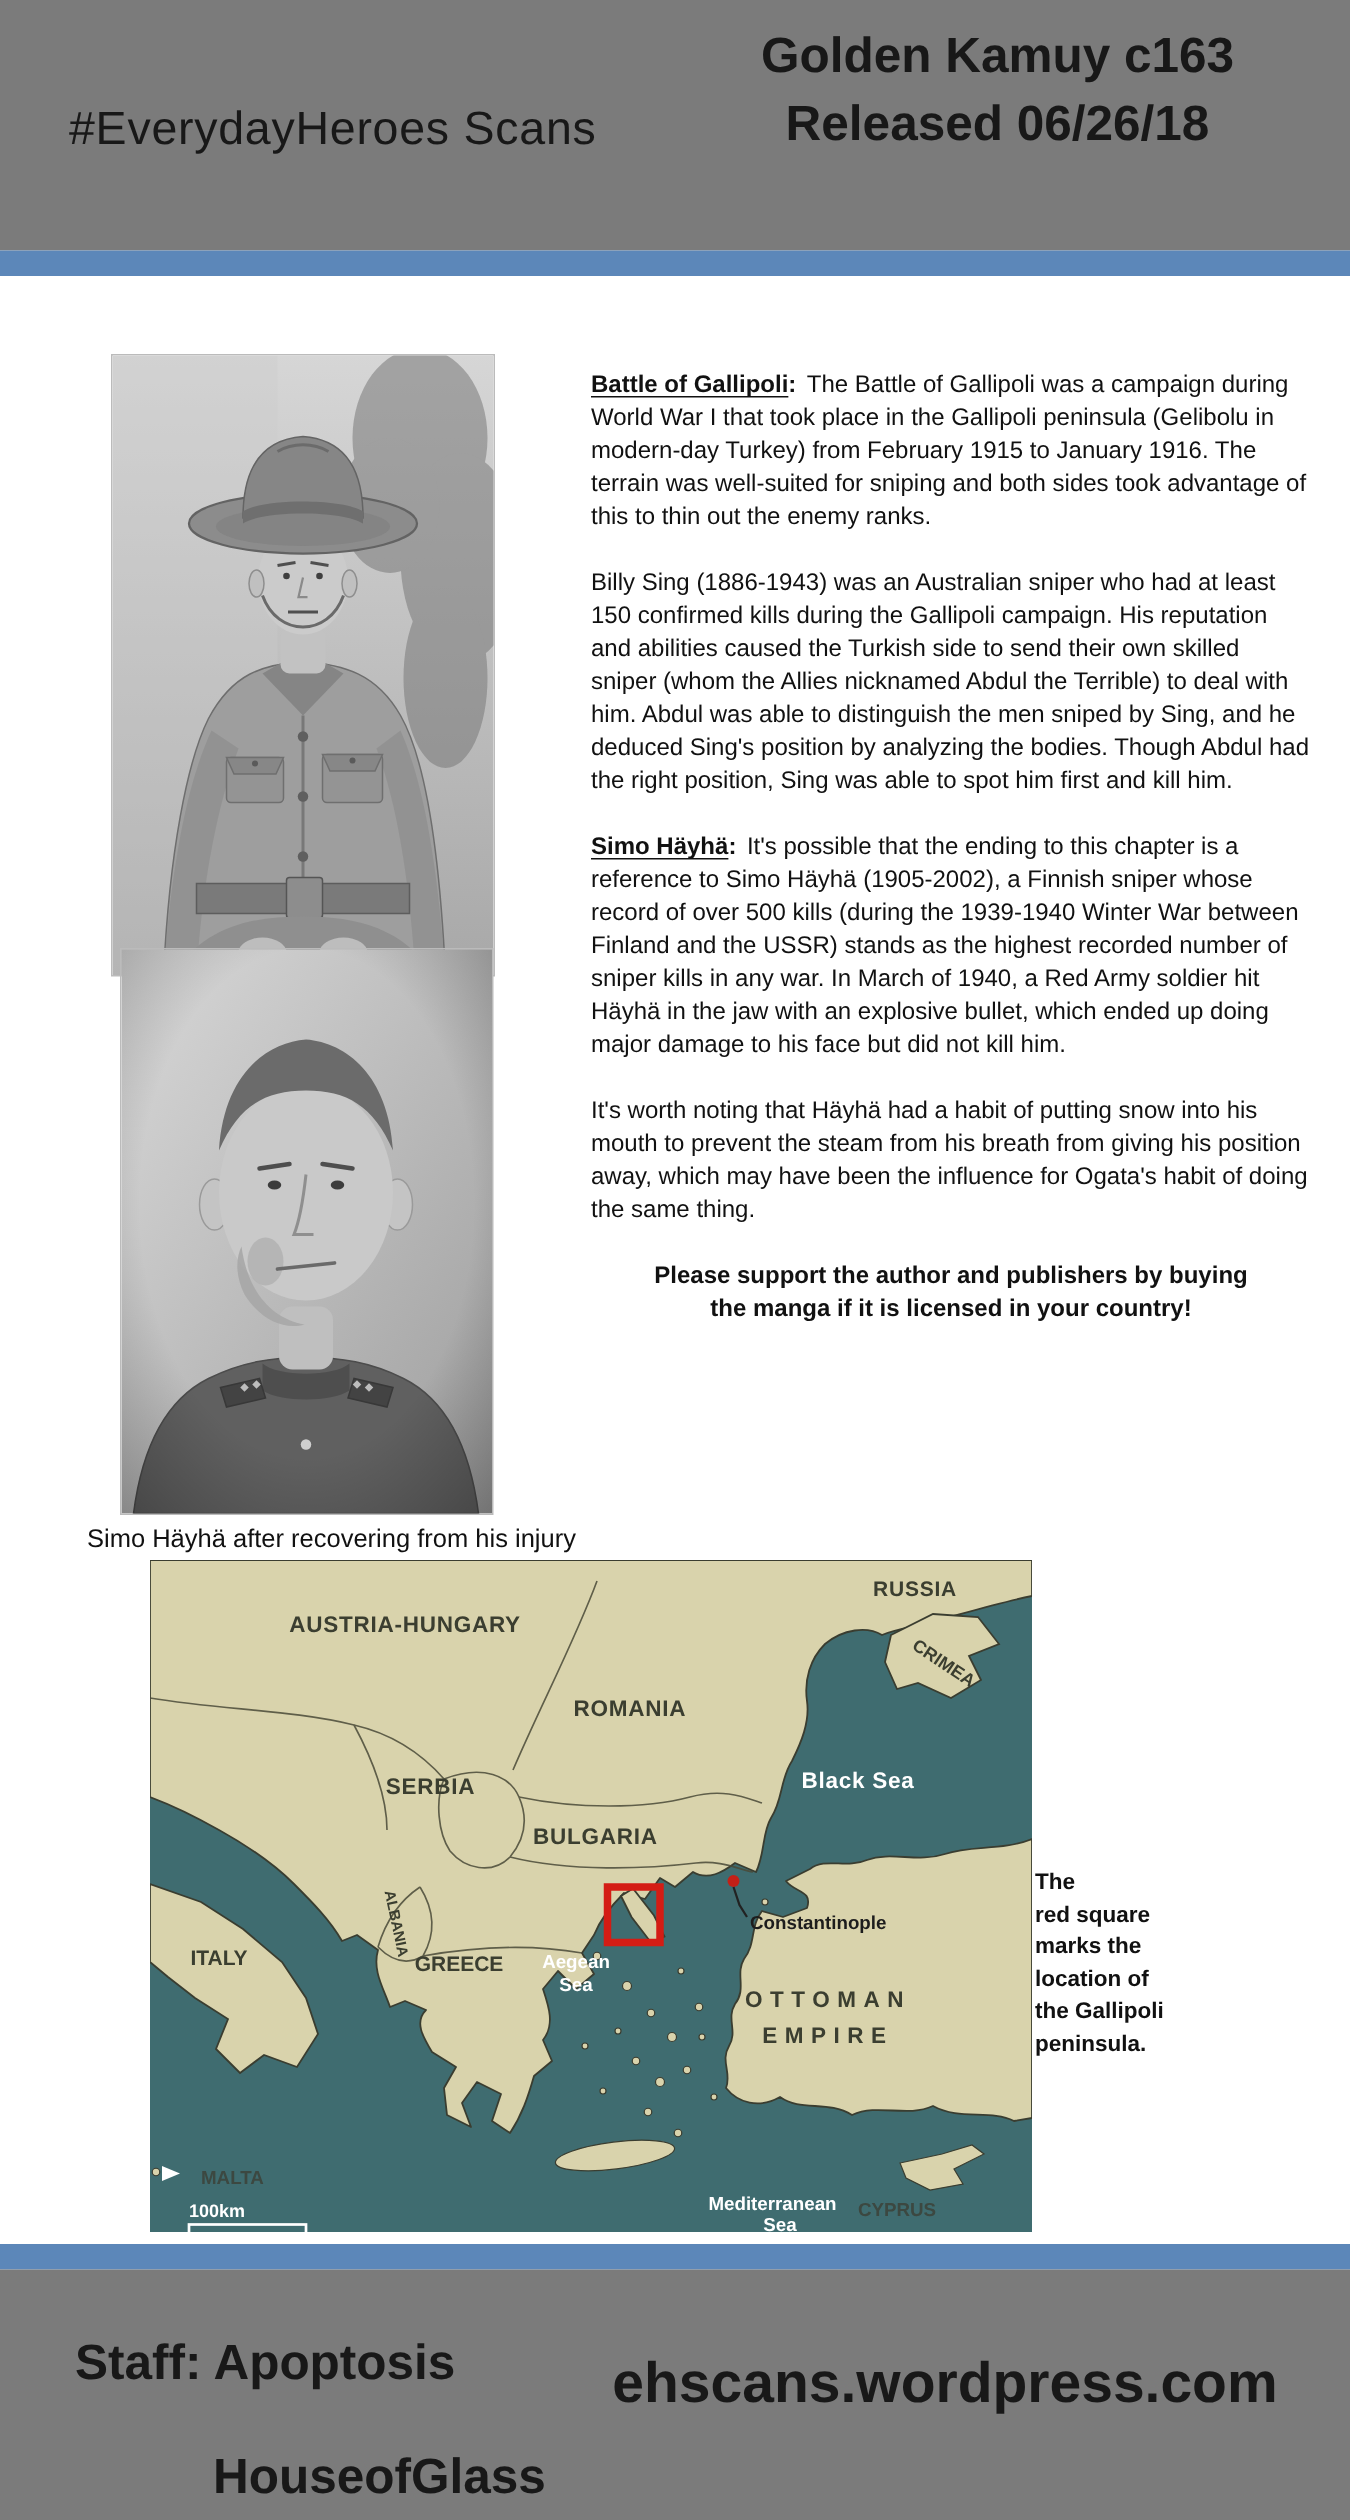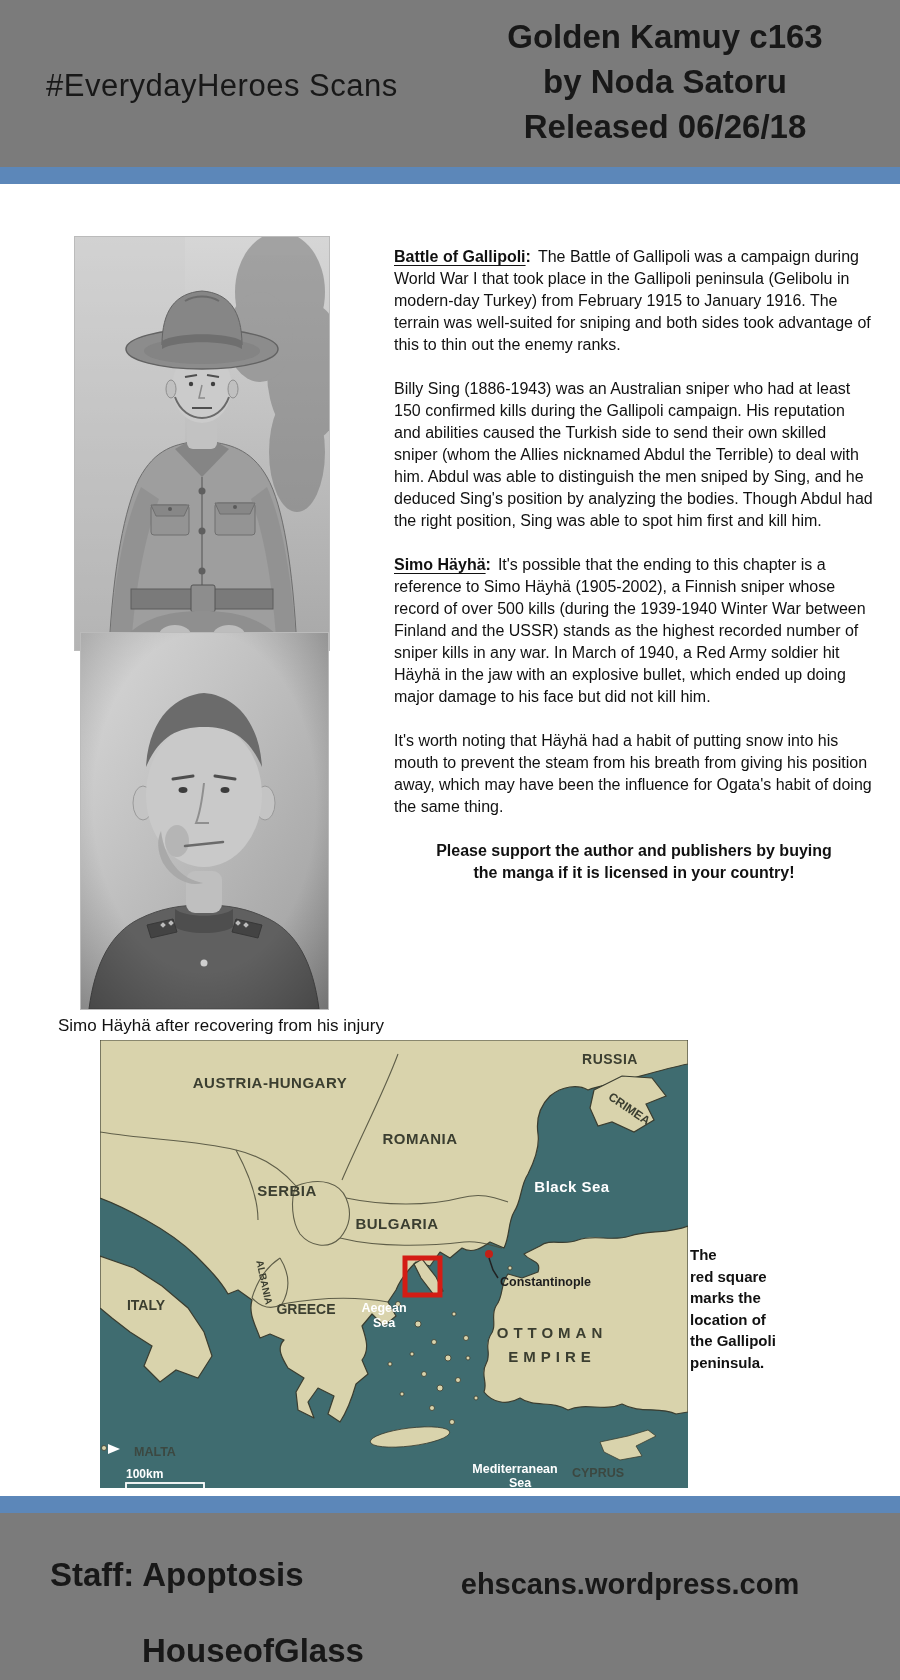--- a/index.html
+++ b/index.html
@@ -10,21 +10,21 @@
   .topbar{top:0;height:167px;}
   .bottombar{top:1513px;height:167px;}
   .divider{position:absolute;left:0;width:900px;height:17px;background:#5c87b9;}
   .divider.top{top:167px;}
   .divider.bottom{top:1496px;}
   .group-name{position:absolute;left:46px;top:68px;font-size:31px;font-weight:normal;letter-spacing:.5px;}
   .release-info{position:absolute;left:430px;top:14px;width:470px;text-align:center;
                 font-size:33px;font-weight:bold;line-height:45px;}
   .staff-line1{position:absolute;left:50px;top:43px;font-size:33px;font-weight:bold;}
   .staff-line2{position:absolute;left:142px;top:91px;font-size:33px;font-weight:bold;margin-top:28px;}
-  .website{position:absolute;left:370px;top:55px;width:520px;text-align:center;font-size:29px;font-weight:bold;}
+  .website{position:absolute;left:370px;top:55px;width:520px;text-align:center;font-size:38px;font-weight:bold;}
   
   figure{margin:0;position:absolute;}
   .photo1{left:74px;top:192px;width:254px;height:446px;margin-top:44px;}
   .photo2{left:80px;top:632px;width:247px;height:324px;}
   figure svg{display:block;border:1px solid #bbb;}
   .photo1 figcaption{margin-top:7px;width:254px;text-align:center;font-size:17px;}
   .photo2 figcaption{margin-top:6px;width:340px;margin-left:-22px;text-align:left;font-size:17px;}
   
   .glossary{position:absolute;left:394px;top:246px;width:496px;font-size:16px;line-height:22px;}
   .glossary h2{margin:0 0 22px 0;font-size:16px;font-weight:normal;text-align:center;}
@@ -40,21 +40,20 @@
 </style>
 </head>
 <body>
 
 <div class="canvas">
 
   <header class="bar topbar">
     <div class="group-name">#EverydayHeroes Scans</div>
     <div class="release-info">
       <div>Golden Kamuy c163</div>
-      <div>by Noda Satoru</div>
       <div>Released 06/26/18</div>
     </div>
   </header>
   <div class="divider top"></div>
 
   <figure class="photo1">
     <svg width="254" height="413" viewBox="0 0 254 413">
       <defs>
         <linearGradient id="pbg1" x1="0" y1="0" x2="0" y2="1">
           <stop offset="0" stop-color="#d6d6d6"></stop>

